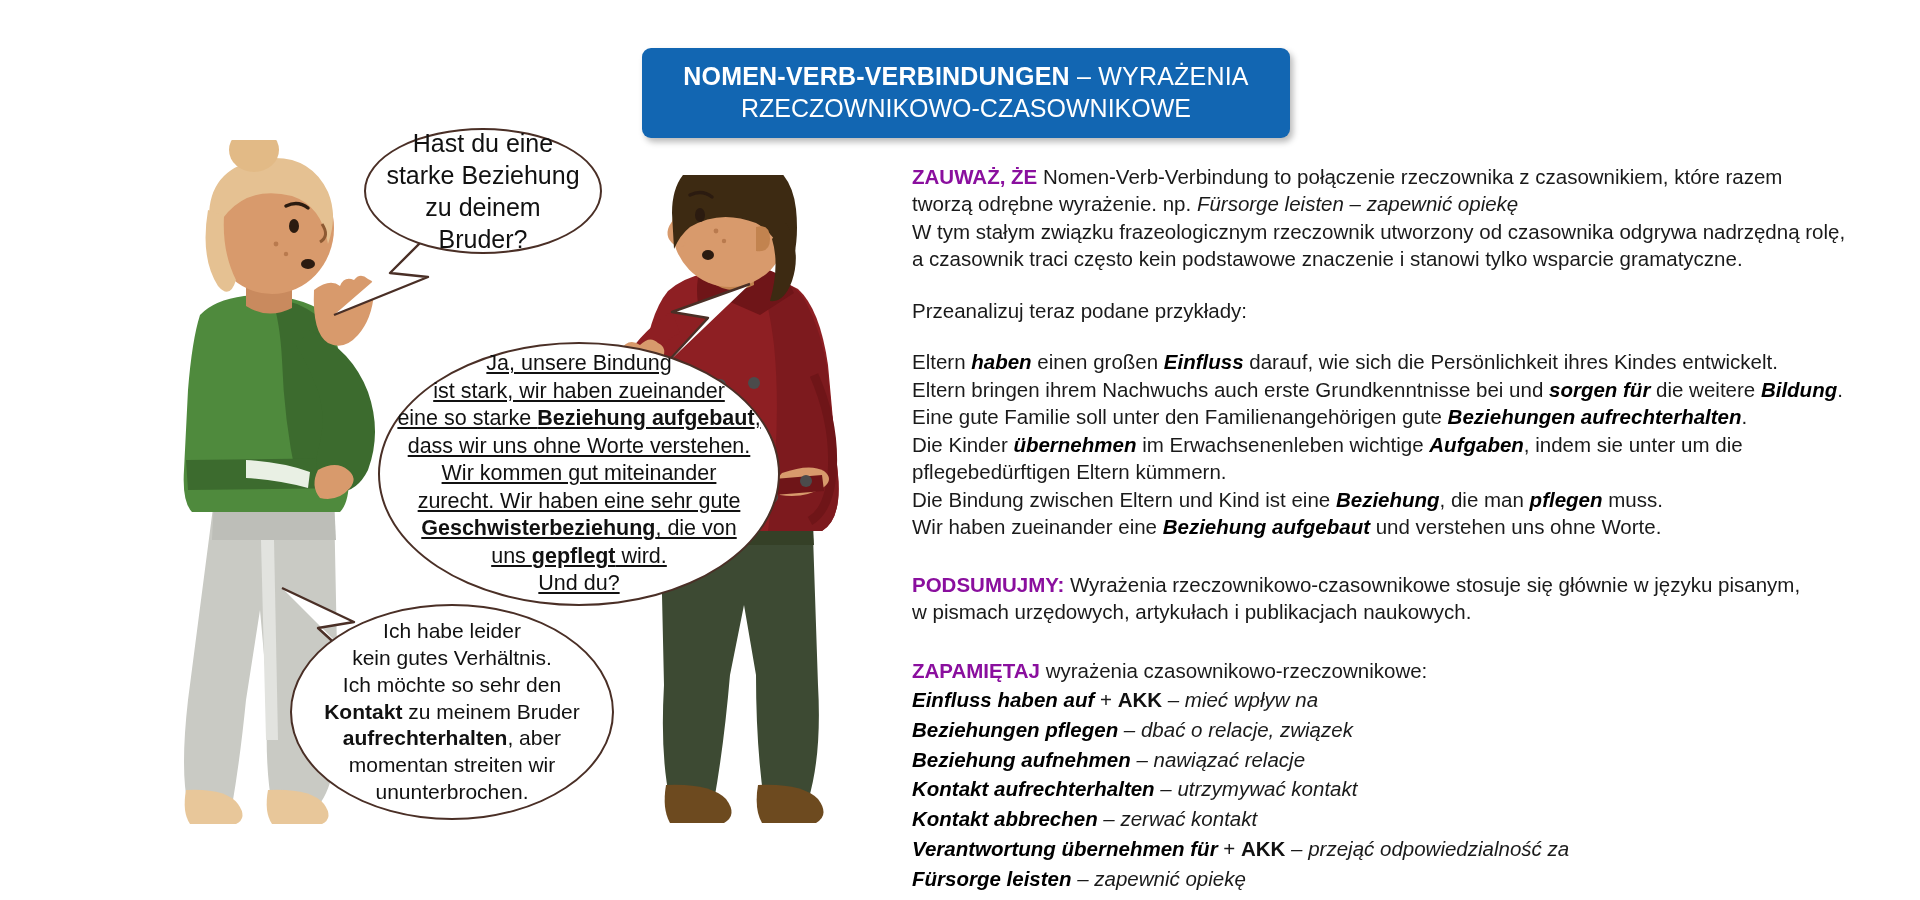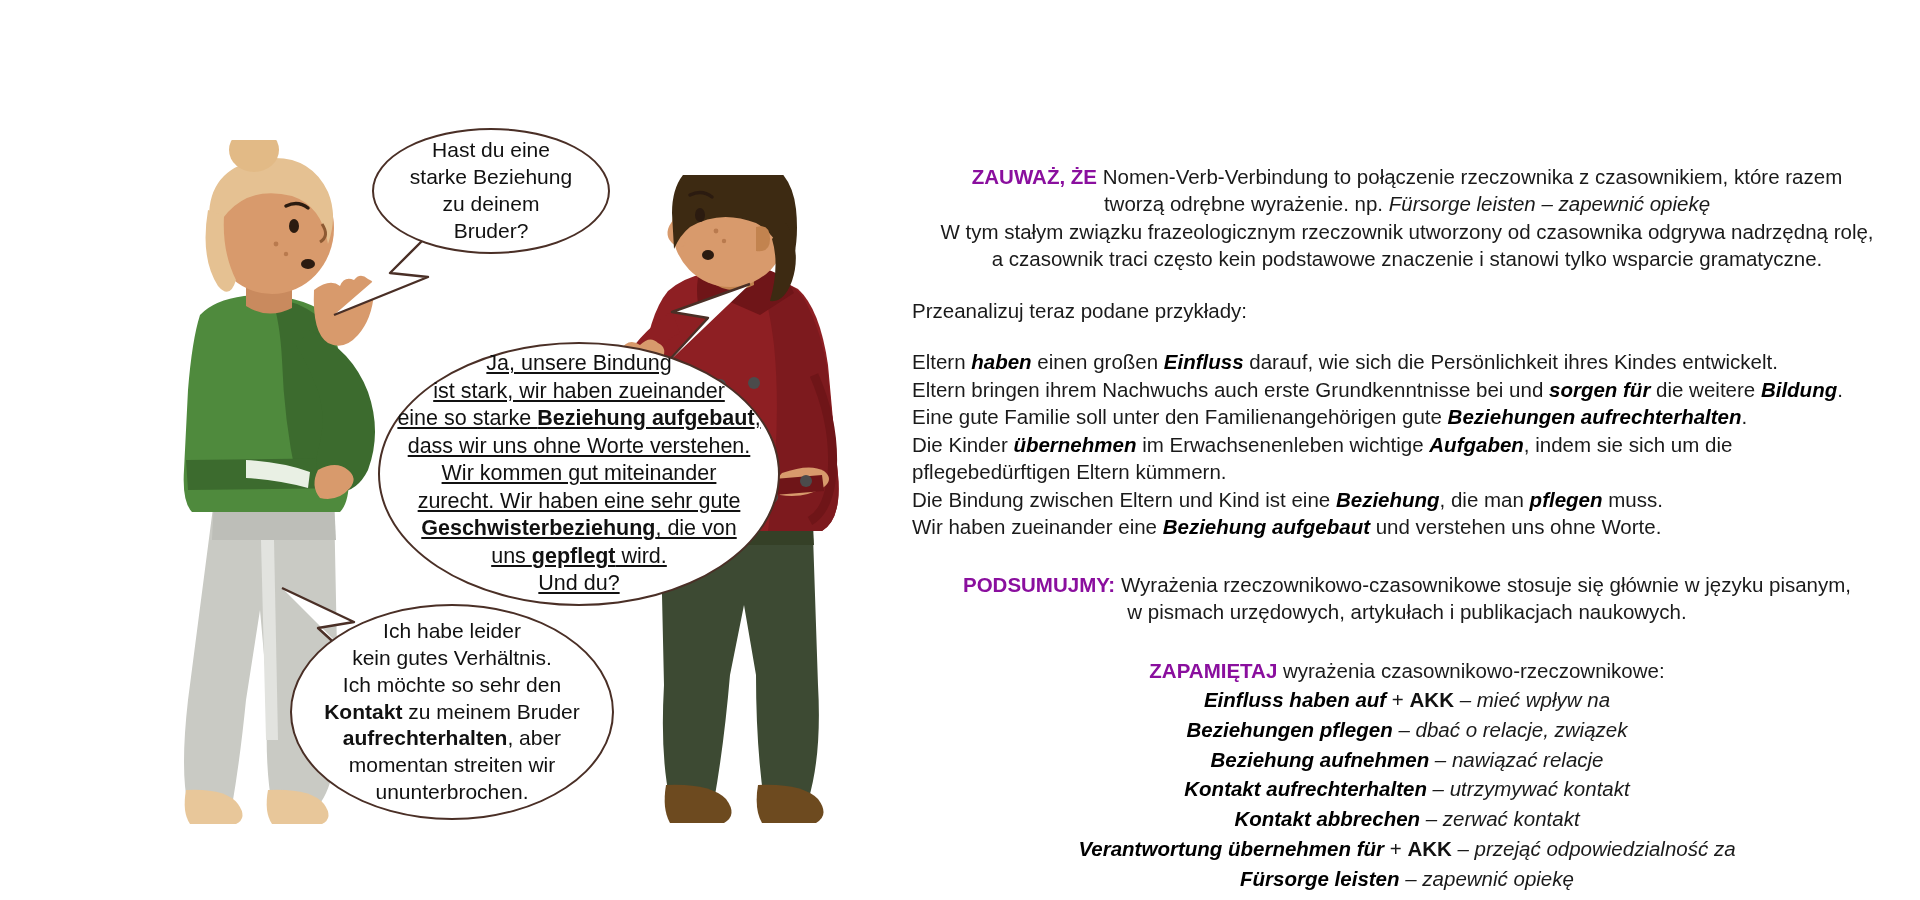--- a/index.html
+++ b/index.html
@@ -30,21 +30,21 @@
   .banner-line1 .n{font-weight:normal;}
   .banner-line2{font-size:25px;font-weight:normal;}
 
   
   .right-col{
     position:absolute;left:912px;top:163px;width:990px;
     color:#1a1a1a;
     font-size:20.5px;
     line-height:1.34;
   }
-  .p-block{margin-bottom:0;text-align:center;}
+  .p-block{margin-bottom:0;}
   .kw{color:#8a0f9e;font-weight:bold;}
   .de{color:#000000;font-weight:bold;font-style:italic;}
   .it{font-style:italic;}
   .ul{}
   .bk{font-weight:bold;color:#111;}
   .indent{}
   .spacer-md{height:24px;}
   .spacer-lg{height:30px;}
   .vocab{line-height:1.45;}
   .vocab .pl{font-style:italic;color:#1a1a1a;font-weight:normal;}
@@ -56,21 +56,21 @@
     border:2.4px solid #4a2f26;
     border-radius:50%;
     display:flex;align-items:center;justify-content:center;
     text-align:center;
     color:#111;
     z-index:6;
   }
   .bubble .txt{padding:0 16px;line-height:1.28;}
   .bubble b{font-weight:bold;}
 
-  #bubble1{left:372px;top:128px;width:234px;height:122px;font-size:21px;}
+  #bubble1{left:364px;top:128px;width:234px;height:122px;font-size:25px;}
   #bubble2{left:378px;top:342px;width:398px;height:260px;font-size:21.5px;text-decoration:underline;}
   #bubble3{left:290px;top:604px;width:320px;height:212px;font-size:21px;}
 
   .tail{position:absolute;z-index:5;}
 
   
   .char{position:absolute;z-index:2;}
 </style>
 </head>
 <body>
@@ -179,20 +179,28 @@
   </div>
 
   <div class="bubble" id="bubble2">
     <div class="txt"><span>Ja, unsere Bindung</span><br><span>ist stark, wir haben zueinander</span><br><span>eine so starke </span><b>Beziehung aufgebaut</b><span>,</span><br><span>dass wir uns ohne Worte verstehen.</span><br><span>Wir kommen gut miteinander</span><br><span>zurecht. Wir haben eine sehr gute</span><br><b>Geschwisterbeziehung</b><span>, die von</span><br><span>uns </span><b>gepflegt</b><span> wird.</span><br><span>Und du?</span></div>
   </div>
 
   <div class="bubble" id="bubble3">
     <div class="txt"><span>Ich habe leider</span><br><span>kein gutes Verhältnis.</span><br><span>Ich möchte so sehr den</span><br><b>Kontakt</b><span> zu meinem Bruder</span><br><b>aufrechterhalten</b><span>, aber</span><br><span>momentan streiten wir</span><br><span>ununterbrochen.</span></div>
   </div>
 
+  <div class="banner-wrap">
+    <div class="banner">
+      <div class="banner-line1">
+        <span class="b">NOMEN-VERB-VERBINDUNGEN</span><span class="n"> – WYRAŻENIA</span>
+      </div>
+      <div class="banner-line2">RZECZOWNIKOWO-CZASOWNIKOWE</div>
+    </div>
+  </div>
 
   <div class="right-col">
 
     <div class="p-block">
       <div>
         <span class="kw">ZAUWAŻ, ŻE</span><span> Nomen-Verb-Verbindung  to połączenie rzeczownika z czasownikiem, które razem</span>
       </div>
       <div>
         <span>tworzą odrębne wyrażenie. np. </span><span class="it">Fürsorge leisten – zapewnić opiekę</span>
       </div>
@@ -205,21 +213,21 @@
     <div class="spacer-md"></div>
 
     <div class="indent">Przeanalizuj teraz podane przykłady:</div>
 
     <div class="spacer-md"></div>
 
     <div class="indent" id="examples-list">
         <div><span>Eltern </span><span class="de">haben</span><span> einen großen </span><span class="de">Einfluss</span><span> darauf, wie sich die Persönlichkeit ihres Kindes entwickelt.</span></div>
         <div><span>Eltern bringen ihrem Nachwuchs auch erste Grundkenntnisse bei und </span><span class="de">sorgen für</span><span> die weitere </span><span class="de">Bildung</span><span>.</span></div>
         <div><span>Eine gute Familie soll unter den Familienangehörigen gute </span><span class="de">Beziehungen aufrechterhalten</span><span>.</span></div>
-        <div><span>Die Kinder </span><span class="de">übernehmen</span><span> im Erwachsenenleben wichtige </span><span class="de">Aufgaben</span><span>, indem sie sich um die</span></div>
+        <div><span>Die Kinder </span><span class="de">übernehmen</span><span> im Erwachsenenleben wichtige </span><span class="de">Aufgaben</span><span>, indem sie unter um die</span></div>
         <div><span>pflegebedürftigen Eltern kümmern.</span></div>
         <div><span>Die Bindung zwischen Eltern und Kind ist eine </span><span class="de">Beziehung</span><span>, die man </span><span class="de">pflegen</span><span> muss.</span></div>
         <div><span>Wir haben zueinander eine </span><span class="de">Beziehung aufgebaut</span><span> und verstehen uns ohne Worte.</span></div>
       </div>
 
     <div class="spacer-lg"></div>
 
     <div class="p-block">
       <div>
         <span class="kw">PODSUMUJMY:</span><span> Wyrażenia rzeczownikowo-czasownikowe stosuje się głównie w języku pisanym,</span>

